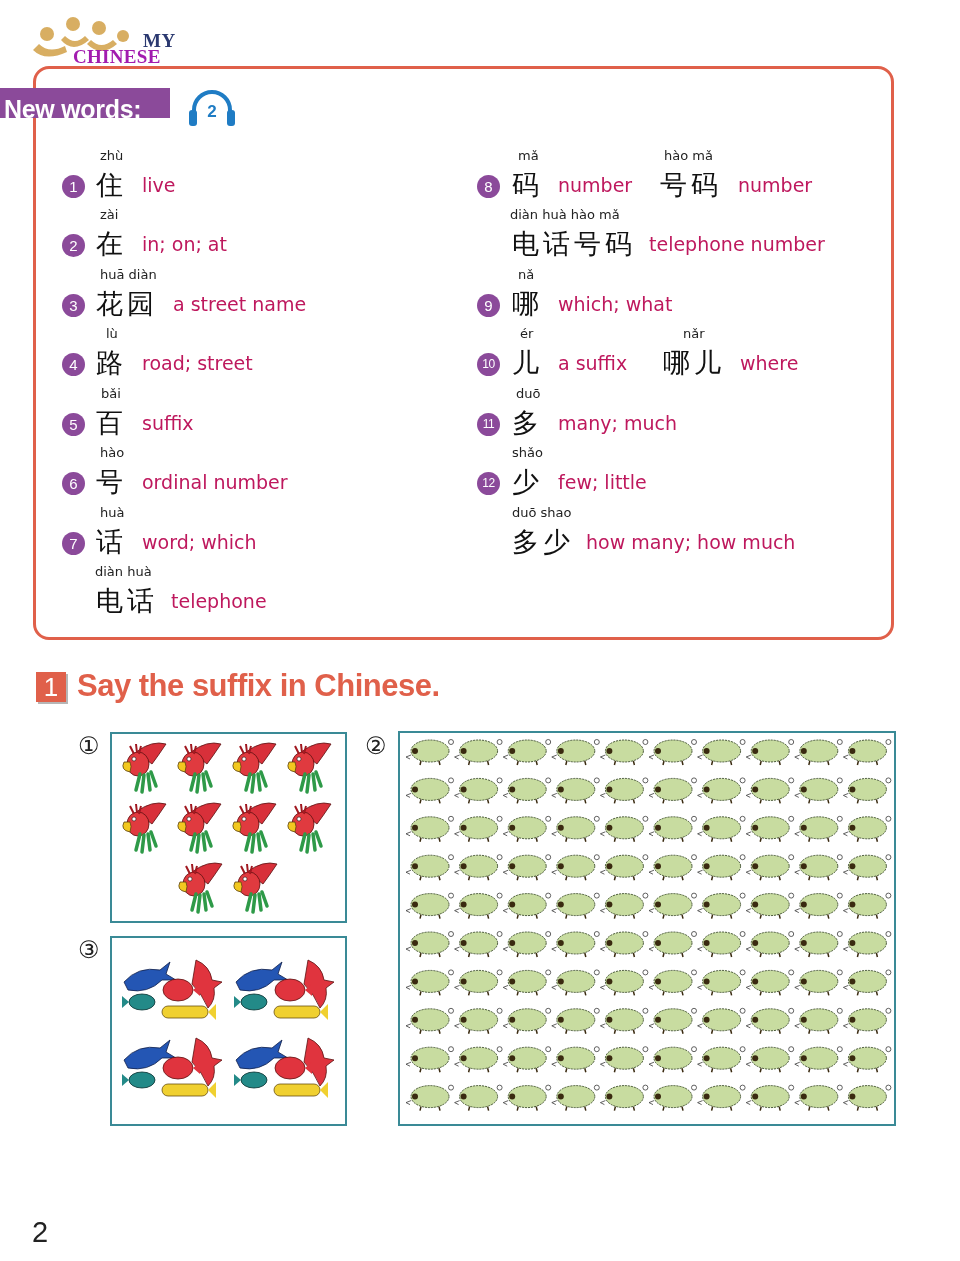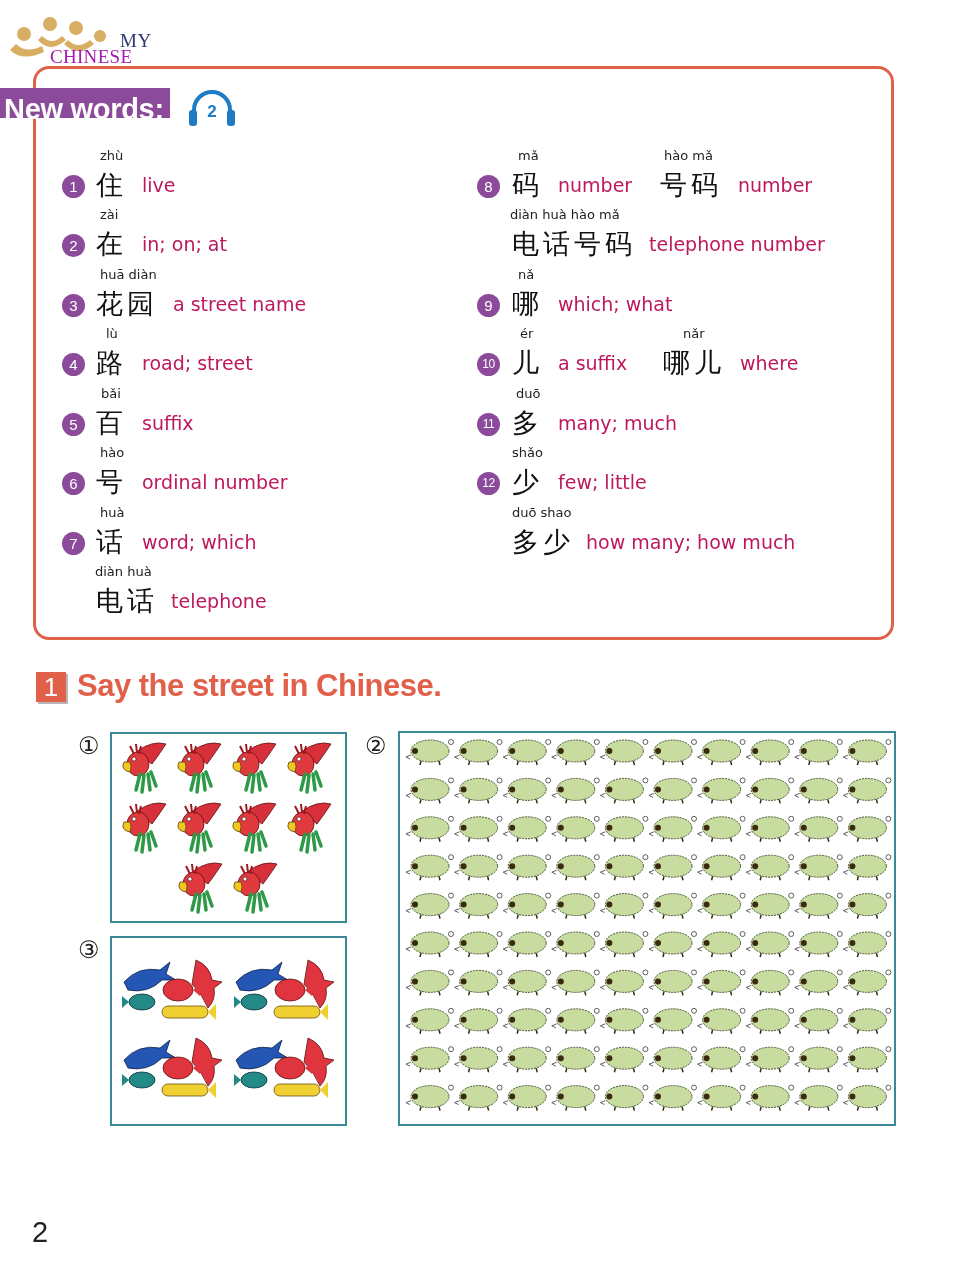--- a/index.html
+++ b/index.html
@@ -1,33 +1,33 @@
 <!DOCTYPE html>
 <html><head>
   <meta charset="utf-8">
   <style>
     * { box-sizing: border-box; margin: 0; padding: 0; }
     html, body { width: 960px; height: 1261px; background: #ffffff; overflow: hidden; }
     body { position: relative; font-family: "DejaVu Sans", sans-serif; color: #1a1a1a; }
 
     
-    .logo { position: absolute; left: 8px; top: 10px; width: 140px; height: 56px; }
+    .logo { position: absolute; left: 31px; top: 10px; width: 140px; height: 56px; font-weight: bold; }
     .logo svg { position: absolute; left: 0; top: 0; }
     .logo-my { position: absolute; left: 112px; top: 20px; font-family: "Liberation Serif", serif; font-size: 19px; color: #2b3970; letter-spacing: 0.5px; }
     .logo-chinese { position: absolute; left: 42px; top: 36px; font-family: "Liberation Serif", serif; font-size: 19px; color: #a21caf; letter-spacing: 0.3px; }
 
     
     .vocab-box {
       position: absolute; left: 33px; top: 66px; width: 861px; height: 574px;
       border: 3px solid #e0604a; border-radius: 16px; background: #fff;
     }
     .vocab-tab {
       position: absolute; left: 0; top: 88px; width: 170px; height: 30px;
       background: #8b4a9a; color: #fff; font-family: "Liberation Sans", sans-serif;
-      font-weight: bold; font-size: 29px; line-height: 42px; padding-left: 4px; letter-spacing: -0.3px;
+      font-weight: bold; font-size: 25px; line-height: 42px; padding-left: 4px; letter-spacing: -0.3px;
     }
     .audio-icon { position: absolute; left: 186px; top: 88px; width: 52px; height: 42px; }
     .audio-num { position: absolute; left: 0; top: 14px; width: 52px; text-align: center; font-weight: bold; font-size: 17px; color: #1f7cc4; font-family: "Liberation Sans", sans-serif; }
 
     .entry { position: absolute; height: 56px; }
     .pinyin { position: absolute; top: 0; font-size: 13px; color: #222; white-space: nowrap; font-family: "DejaVu Sans", sans-serif; }
     .num-badge {
       position: absolute; top: 27px; width: 23px; height: 23px; border-radius: 50%;
       background: #8b4a9a; color: #fff; font-size: 15px; line-height: 23px; text-align: center;
       font-family: "Liberation Sans", sans-serif;
@@ -172,21 +172,21 @@
   <span class="hanzi" style="left:35px;">少</span>
   <span class="gloss" style="left:81px;">few; little</span>
 </div>
 <div class="entry" style="left:477px; top:505px;">
   <span class="pinyin" style="left:35px;">duō shao</span>
   <span class="hanzi" style="left:35px;">多少</span>
   <span class="gloss" style="left:109px;">how many; how much</span>
 </div>
 
 <div class="ex-num">1</div>
-<div class="ex-title">Say the street in Chinese.</div>
+<div class="ex-title">Say the suffix in Chinese.</div>
 
 <span class="circ-label" style="left:78px; top:732px;">①</span>
 <div class="pic-box" style="left:110px; top:732px; width:237px; height:191px;">
   <svg id="parrots-svg" width="233" height="187">
       <g transform="translate(10,8)">
   <path d="M14 10 Q 30 -2 44 2 Q 36 14 30 22 Z" fill="#d8303a" stroke="#5a1010" stroke-width="0.8"></path>
   <ellipse cx="16" cy="22" rx="11" ry="12" fill="#e03a3f" stroke="#5a1010" stroke-width="0.8"></ellipse>
   <path d="M8 4 L12 12 M14 2 L15 11 M19 4 L17 12" stroke="#a01820" stroke-width="2"></path>
   <path d="M2 20 Q -2 28 8 30 Q 10 24 8 20 Z" fill="#f2c820" stroke="#5a4010" stroke-width="0.8"></path>
   <circle cx="12" cy="17" r="2" fill="#fff" stroke="#000" stroke-width="0.5"></circle>

